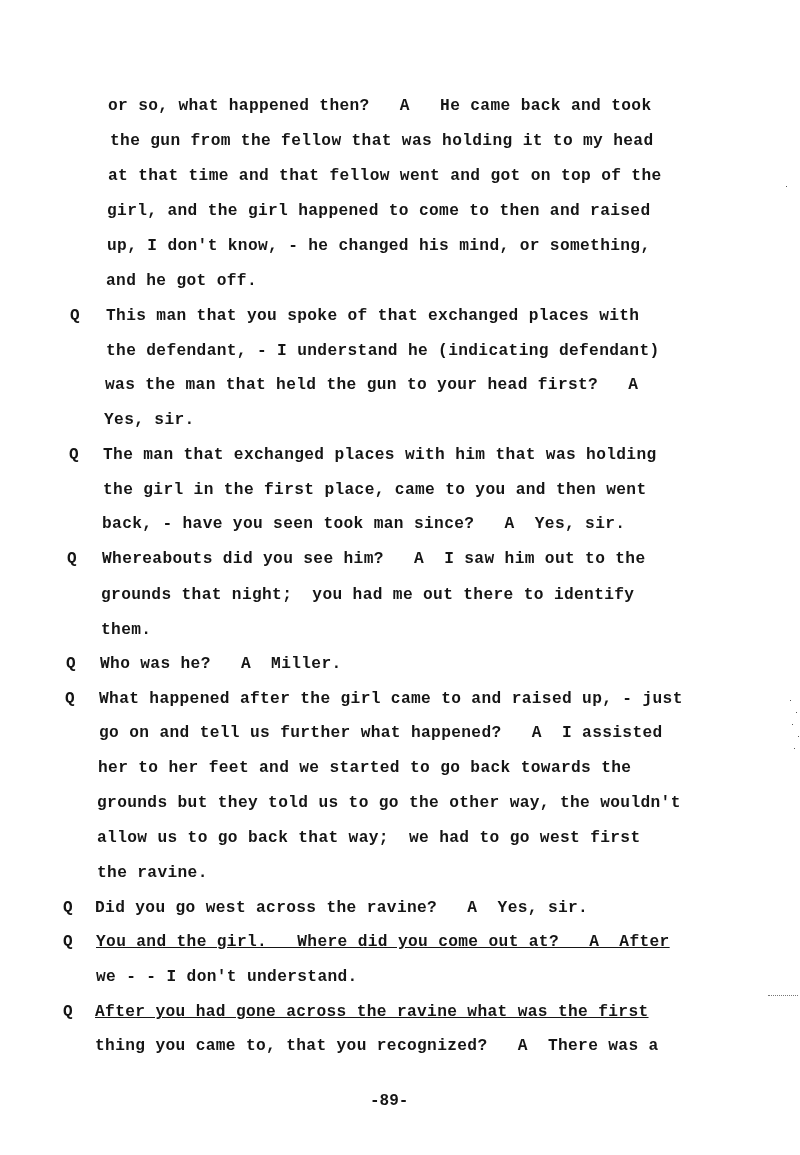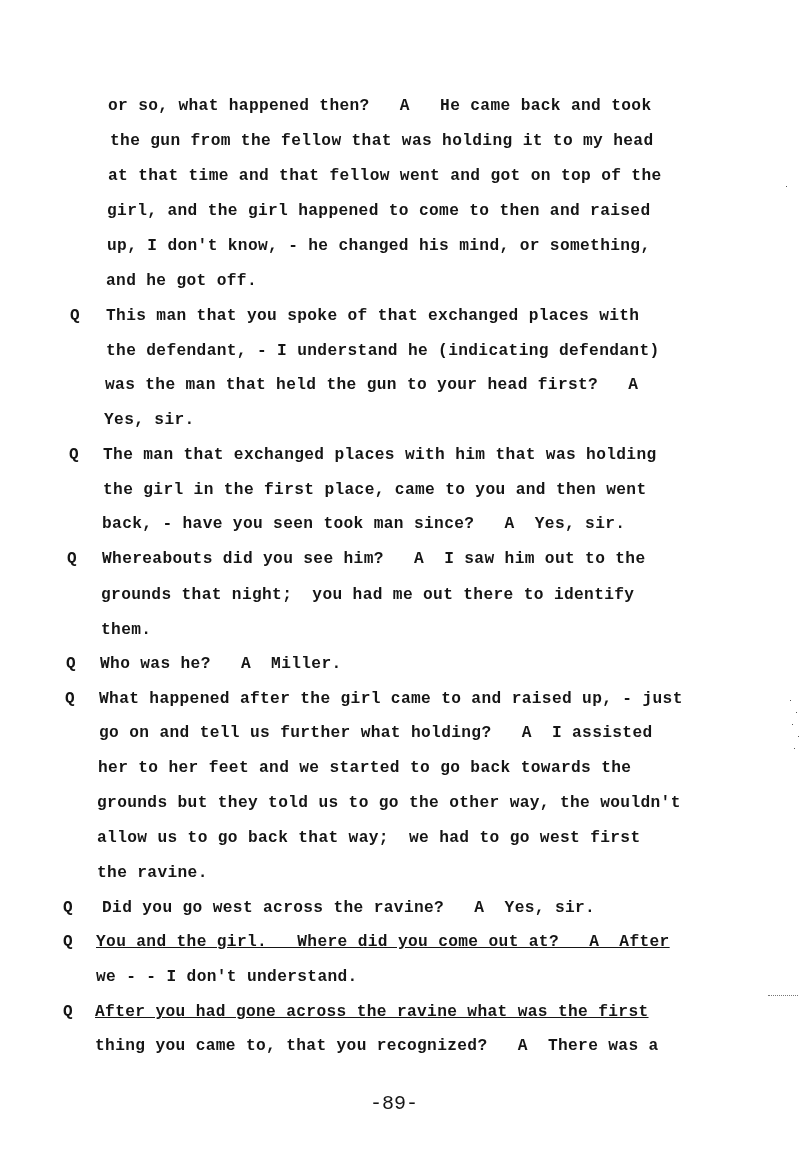--- a/index.html
+++ b/index.html
@@ -10,21 +10,21 @@
   }
   .page { position: absolute; left: 0; top: 0; width: 800px; height: 978px; }
   .line {
     position: absolute; white-space: pre; font-size: 16.2px; font-weight: bold;
     letter-spacing: 0.35px; line-height: 20px; color: #151515;
   }
   .qmark {
     position: absolute; font-size: 16px; font-weight: bold; line-height: 20px; color: #151515;
   }
   .pagenum {
-    position: absolute; left: 370px; top: 1092px; font-size: 20px; font-weight: normal; color: #151515;
+    position: absolute; left: 370px; top: 1092px; font-size: 16px; font-weight: bold; color: #151515;
     letter-spacing: 0px;
   }
   .speck { position: absolute; background: #555; width: 1px; height: 1px; }
 </style>
 </head>
 <body>
 
 <div class="page">
 
   <div>
@@ -59,30 +59,30 @@
   </div>
 
   <div>
     <div class="qmark" style="left:66px;top:654px;">Q</div>
     <div class="line" style="left:100px;top:654px;font-family:Liberation Mono, monospace;">Who was he?   A  Miller.</div>
   </div>
 
   <div>
     <div class="qmark" style="left:65px;top:689px;">Q</div>
     <div class="line" style="left:99px;top:689px;">What happened after the girl came to and raised up, - just</div>
-    <div class="line" style="left:99px;top:723px;">go on and tell us further what holding?   A  I assisted</div>
+    <div class="line" style="left:99px;top:723px;">go on and tell us further what happened?   A  I assisted</div>
     <div class="line" style="left:98px;top:758px;">her to her feet and we started to go back towards the</div>
     <div class="line" style="left:97px;top:793px;">grounds but they told us to go the other way, the wouldn't</div>
     <div class="line" style="left:97px;top:828px;">allow us to go back that way;  we had to go west first</div>
     <div class="line" style="left:97px;top:863px;">the ravine.</div>
   </div>
 
   <div>
     <div class="qmark" style="left:63px;top:898px;">Q</div>
-    <div class="line" style="left:102px;top:898px;">Did you go west across the ravine?   A  Yes, sir.</div>
+    <div class="line" style="left:95px;top:898px;">Did you go west across the ravine?   A  Yes, sir.</div>
   </div>
 
   <div>
     <div class="qmark" style="left:63px;top:932px;">Q</div>
     <div class="line" style="left:96px;top:932px;text-decoration:underline;">You and the girl.   Where did you come out at?   A  After</div>
     <div class="line" style="left:96px;top:967px;">we - - I don't understand.</div>
   </div>
 
   <div>
     <div class="qmark" style="left:63px;top:1002px;">Q</div>

